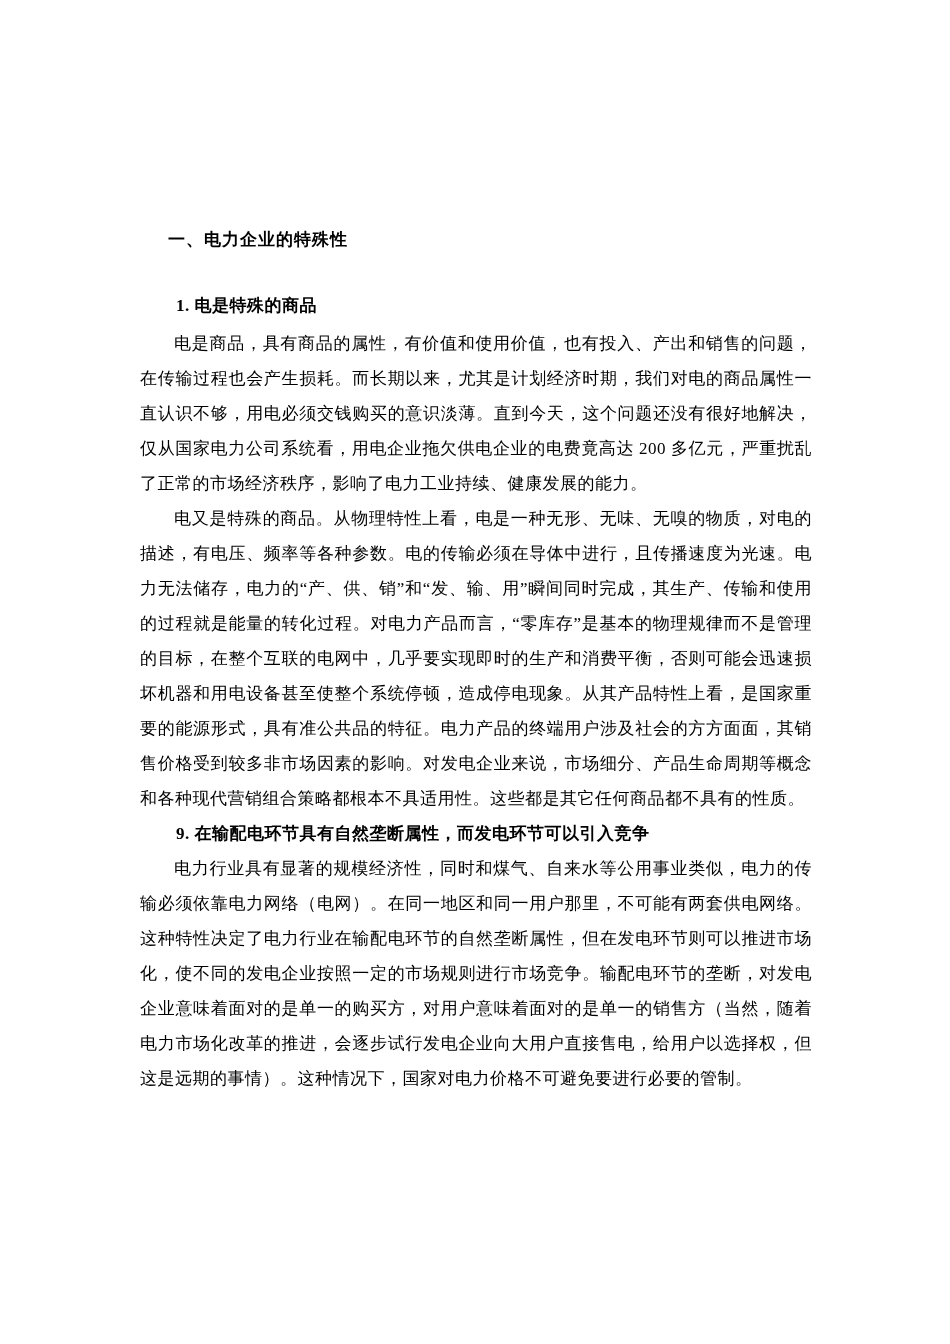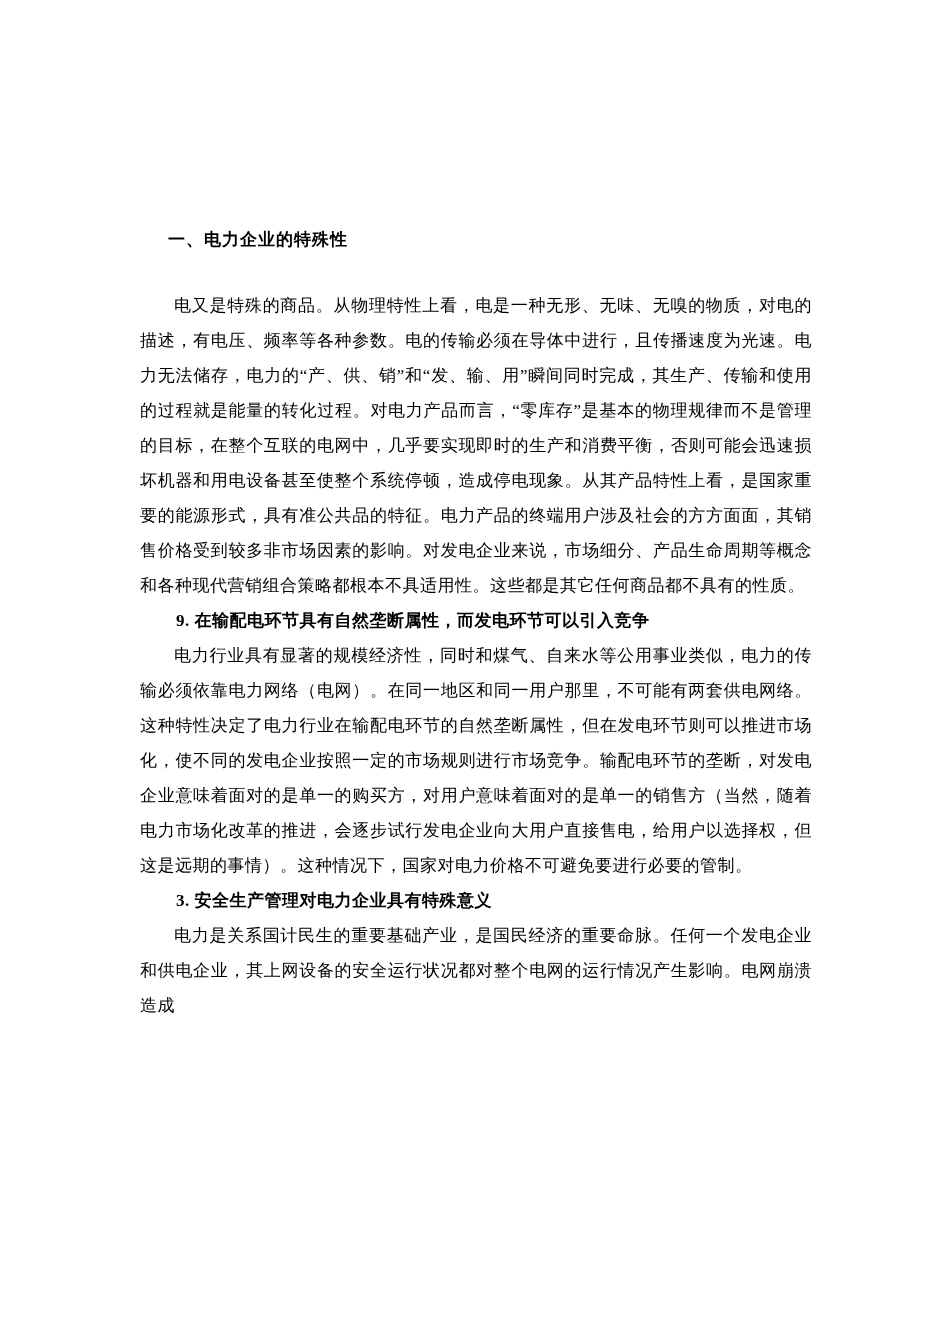--- a/index.html
+++ b/index.html
@@ -50,26 +50,24 @@
   }
 </style>
 </head>
 <body>
 
 <div class="page">
 
   <h1 class="doc-title">一、电力企业的特殊性</h1>
 
   <section>
+    <h2 class="sec-heading first">1. 电是特殊的商品</h2>
+    <p class="para">电是商品，具有商品的属性，有价值和使用价值，也有投入、产出和销售的问题，在传输过程也会产生损耗。而长期以来，尤其是计划经济时期，我们对电的商品属性一直认识不够，用电必须交钱购买的意识淡薄。直到今天，这个问题还没有很好地解决，仅从国家电力公司系统看，用电企业拖欠供电企业的电费竟高达 200 多亿元，严重扰乱了正常的市场经济秩序，影响了电力工业持续、健康发展的能力。</p>
     <p class="para">电又是特殊的商品。从物理特性上看，电是一种无形、无味、无嗅的物质，对电的描述，有电压、频率等各种参数。电的传输必须在导体中进行，且传播速度为光速。电力无法储存，电力的“产、供、销”和“发、输、用”瞬间同时完成，其生产、传输和使用的过程就是能量的转化过程。对电力产品而言，“零库存”是基本的物理规律而不是管理的目标，在整个互联的电网中，几乎要实现即时的生产和消费平衡，否则可能会迅速损坏机器和用电设备甚至使整个系统停顿，造成停电现象。从其产品特性上看，是国家重要的能源形式，具有准公共品的特征。电力产品的终端用户涉及社会的方方面面，其销售价格受到较多非市场因素的影响。对发电企业来说，市场细分、产品生命周期等概念和各种现代营销组合策略都根本不具适用性。这些都是其它任何商品都不具有的性质。</p>
   </section>
 
   <section>
     <h2 class="sec-heading">9. 在输配电环节具有自然垄断属性，而发电环节可以引入竞争</h2>
     <p class="para">电力行业具有显著的规模经济性，同时和煤气、自来水等公用事业类似，电力的传输必须依靠电力网络（电网）。在同一地区和同一用户那里，不可能有两套供电网络。这种特性决定了电力行业在输配电环节的自然垄断属性，但在发电环节则可以推进市场化，使不同的发电企业按照一定的市场规则进行市场竞争。输配电环节的垄断，对发电企业意味着面对的是单一的购买方，对用户意味着面对的是单一的销售方（当然，随着电力市场化改革的推进，会逐步试行发电企业向大用户直接售电，给用户以选择权，但这是远期的事情）。这种情况下，国家对电力价格不可避免要进行必要的管制。</p>
   </section>
 
-  <section>
-    <h2 class="sec-heading">3. 安全生产管理对电力企业具有特殊意义</h2>
-    <p class="para">电力是关系国计民生的重要基础产业，是国民经济的重要命脉。任何一个发电企业和供电企业，其上网设备的安全运行状况都对整个电网的运行情况产生影响。电网崩溃造成</p>
-  </section>
 
 </div>
 
 </body></html>

